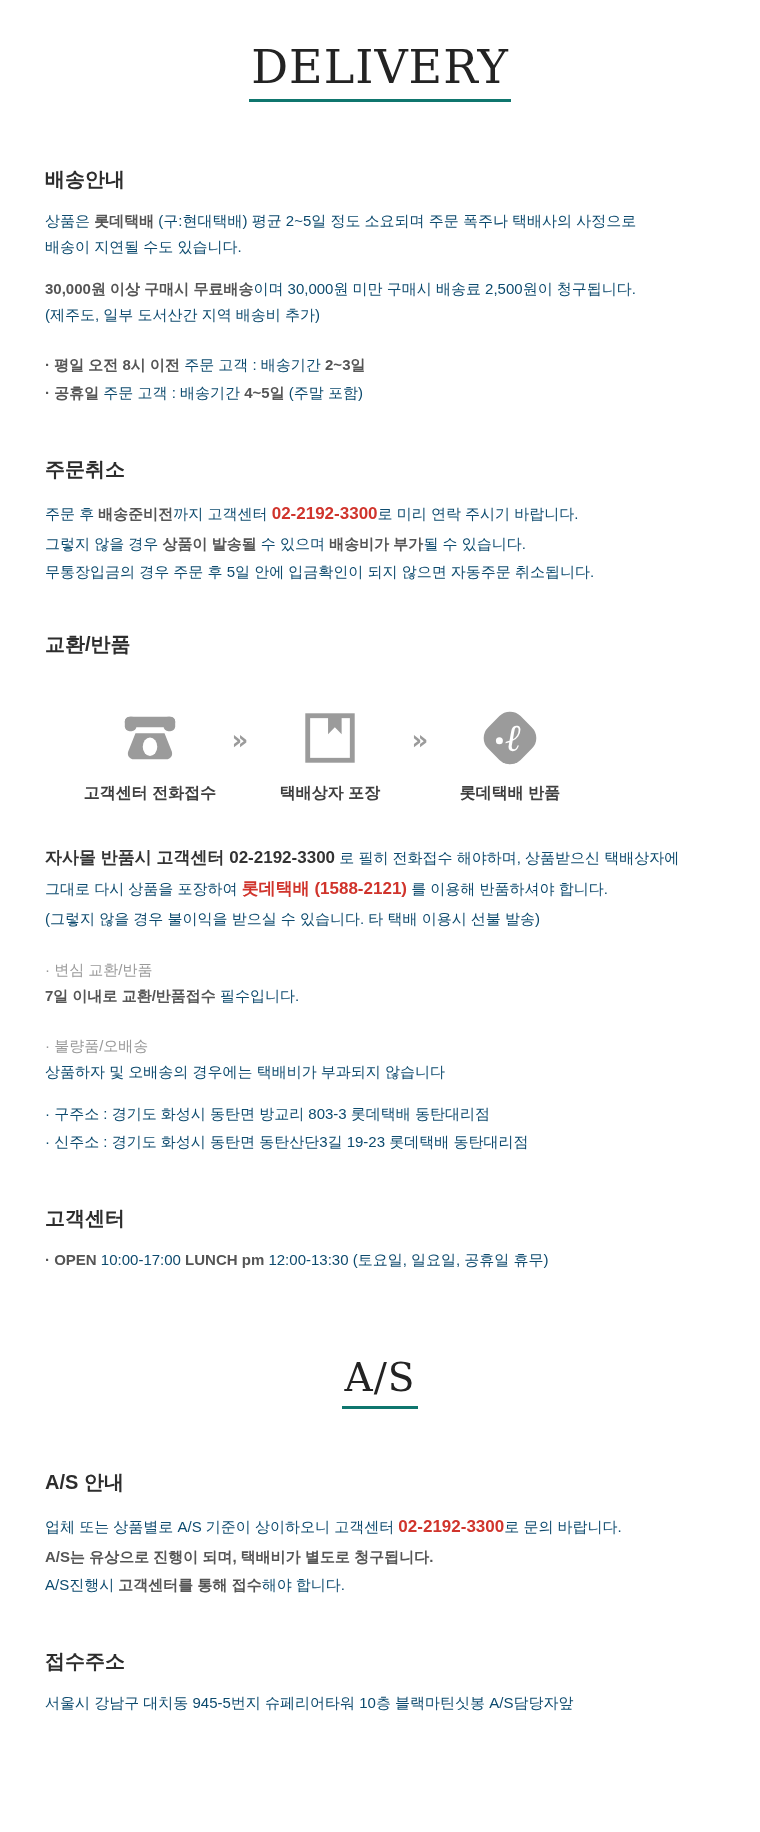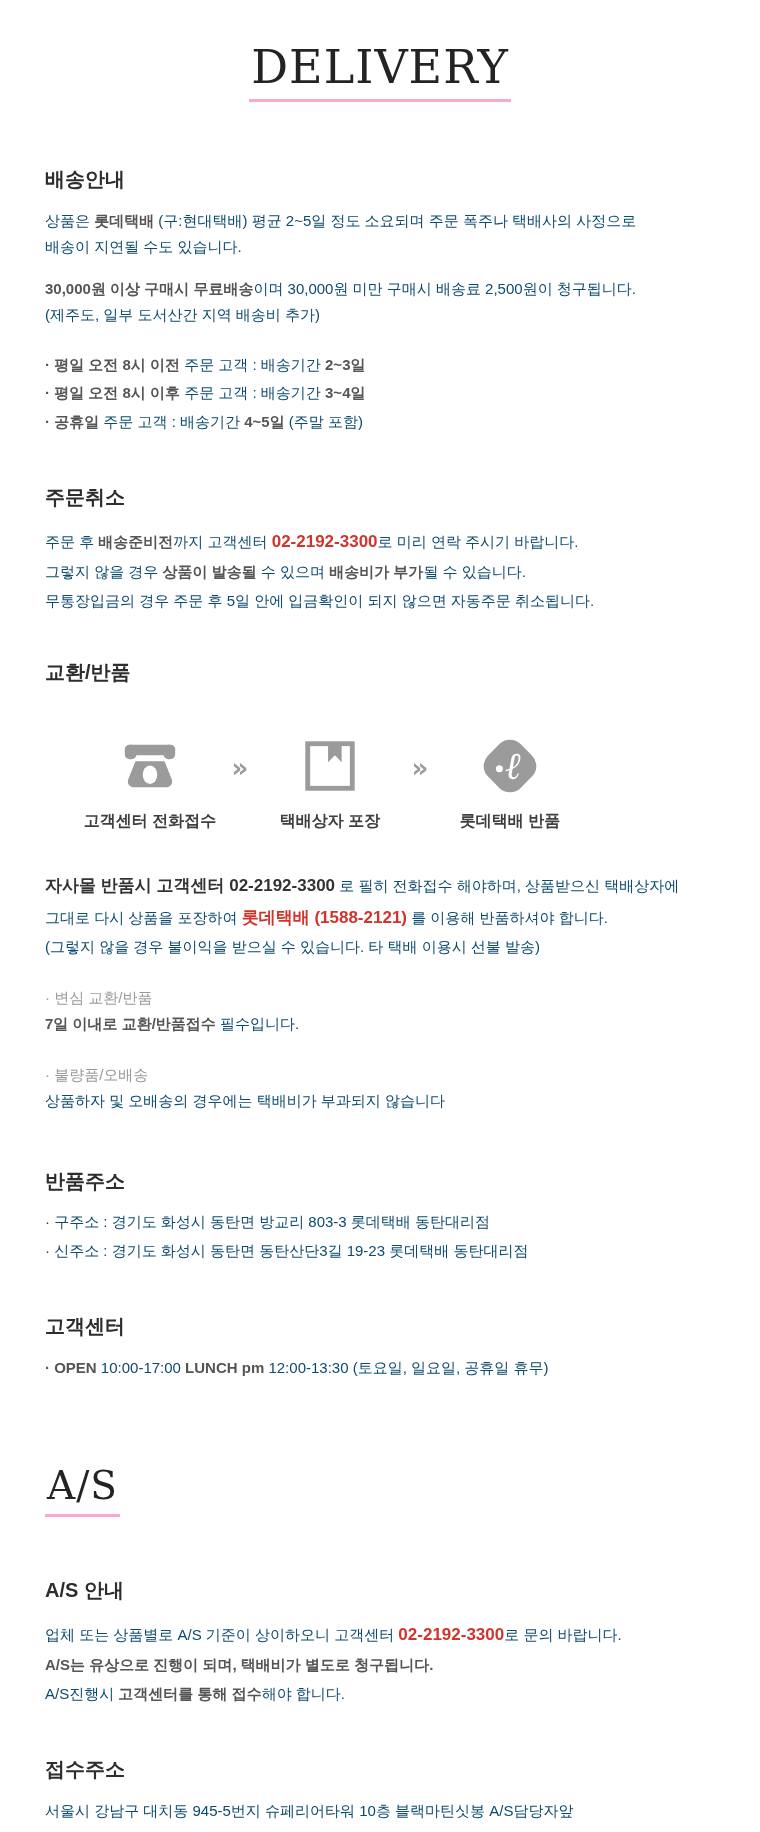--- a/index.html
+++ b/index.html
@@ -7,21 +7,21 @@
     width:760px;height:1832px;background:#ffffff;overflow:hidden;
     font-family:"Liberation Sans","DejaVu Sans",sans-serif;
     -webkit-font-smoothing:antialiased;
   }
   .content{padding:0 45px;}
   .main-title{text-align:center;margin-top:42px;}
   .serif-title{
     display:inline-block;
     font-family:"DejaVu Serif","Liberation Serif",serif;
     font-size:46px;color:#232323;letter-spacing:1px;
-    border-bottom:3px solid #f9a8d4;padding:0 2px 6px 2px;line-height:1.1;
+    border-bottom:3px solid #0f766e;padding:0 2px 6px 2px;line-height:1.1;
   }
   .as-serif{font-size:39px;border-bottom-width:3px;}
   h2{
     font-size:20px;color:#2d2d2d;font-weight:bold;margin:0;line-height:1.3;
   }
   .sec-shipping h2{margin-top:64px;}
   .para{margin:16px 0 0 0;font-size:15px;line-height:1.75;color:#999999;}
   .t{color:#0c4a6e;font-weight:normal;}
   .b{color:#555555;font-weight:bold;}
   .bn{color:#333333;font-weight:bold;font-size:17px;}
@@ -51,21 +51,21 @@
   .lotte-dot{
     position:absolute;width:7px;height:7px;background:#ffffff;border-radius:50%;
     left:14px;bottom:10px;transform:rotate(-45deg);
   }
   .exchange-para{margin-top:38px;line-height:1.85;}
   .row{display:flex;margin-top:24px;font-size:15px;line-height:1.75;flex-direction:column;}
   .row-label{width:128px;flex-shrink:0;color:#999999;}
   .row-content{flex:1;}
   .sec-return h2{margin-top:54px;}
   .sec-cs h2{margin-top:48px;}
-  .as-title{text-align:left;margin-top:84px;}
+  .as-title{text-align:center;margin-top:84px;}
   .sec-as h2{margin-top:60px;}
   .sec-as-addr h2{margin-top:48px;}
 </style>
 </head>
 <body>
 
 <div class="page">
 
   <div class="main-title">
     <span class="serif-title">DELIVERY</span>
@@ -78,21 +78,20 @@
       <p class="para">
         <span class="t">상품은 </span><span class="b">롯데택배</span><span class="t"> (구:현대택배) 평균 2~5일 정도 소요되며 주문 폭주나 택배사의 사정으로</span><br>
         <span class="t">배송이 지연될 수도 있습니다.</span>
       </p>
       <p class="para">
         <span class="b">30,000원 이상 구매시 무료배송</span><span class="t">이며 30,000원 미만 구매시 배송료 2,500원이 청구됩니다.</span><br>
         <span class="t">(제주도, 일부 도서산간 지역 배송비 추가)</span>
       </p>
       <div class="bullets">
         <div><span class="b">· 평일 오전 8시 이전</span><span class="t"> 주문 고객 : 배송기간 </span><span class="b">2~3일</span></div>
-        <div><span class="b">· 평일 오전 8시 이후</span><span class="t"> 주문 고객 : 배송기간 </span><span class="b">3~4일</span></div>
         <div><span class="b">· 공휴일</span><span class="t"> 주문 고객 : 배송기간  </span><span class="b">4~5일</span><span class="t"> (주말 포함)</span></div>
       </div>
     </section>
 
     <section class="sec-cancel">
       <h2>주문취소</h2>
       <p class="para cancel-para">
         <span class="t">주문 후 </span><span class="b">배송준비전</span><span class="t">까지 고객센터 </span><span class="r">02-2192-3300</span><span class="t">로 미리 연락 주시기 바랍니다.</span><br>
         <span class="t">그렇지 않을 경우 </span><span class="b">상품이 발송될</span><span class="t"> 수 있으며 </span><span class="b">배송비가 부가</span><span class="t">될 수 있습니다.</span><br>
         <span class="t">무통장입금의 경우 주문 후 5일 안에 입금확인이 되지 않으면 자동주문 취소됩니다.</span>
@@ -156,21 +155,20 @@
 
       <div class="row">
         <div class="row-label">· 불량품/오배송</div>
         <div class="row-content">
           <div><span class="t">상품하자 및 오배송의 경우에는 택배비가 부과되지 않습니다</span></div>
         </div>
       </div>
     </section>
 
     <section class="sec-return">
-      <h2>반품주소</h2>
       <div class="bullets" style="margin-top:14px;">
         <div class="t">· 구주소 : 경기도 화성시 동탄면 방교리 803-3 롯데택배 동탄대리점</div>
         <div class="t">· 신주소 : 경기도 화성시 동탄면 동탄산단3길 19-23 롯데택배 동탄대리점</div>
       </div>
     </section>
 
     <section class="sec-cs">
       <h2>고객센터</h2>
       <p class="para">
         <span class="b">· OPEN</span><span class="t"> 10:00-17:00  </span><span class="b">LUNCH pm</span><span class="t"> 12:00-13:30 (토요일, 일요일, 공휴일 휴무)</span>

